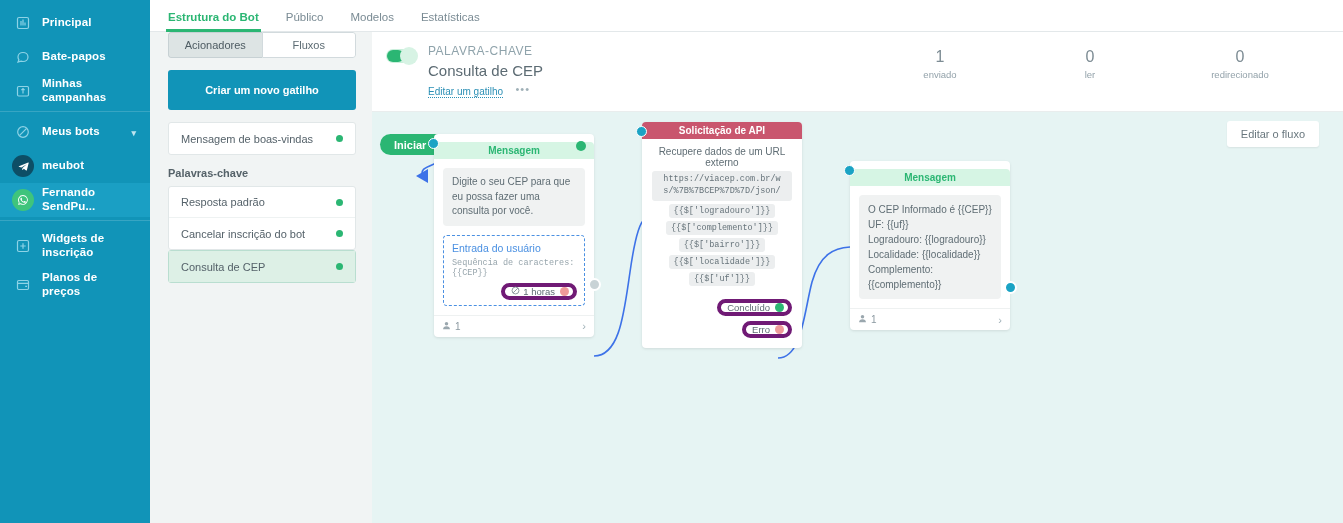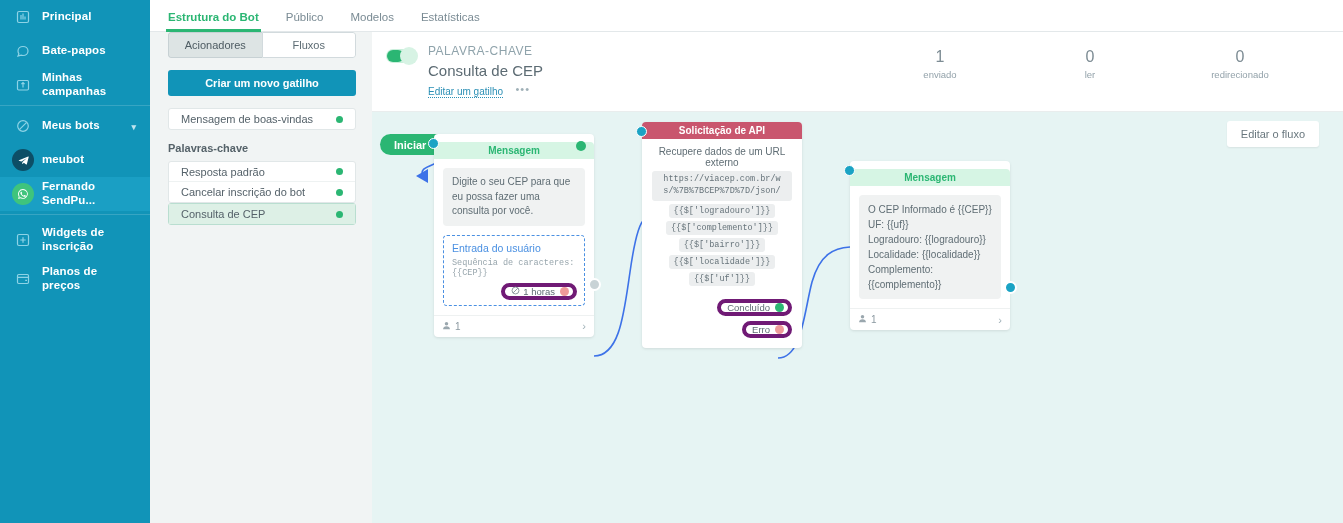--- a/index.html
+++ b/index.html
@@ -10,20 +10,21 @@
     font-family: "Liberation Sans", sans-serif;
     background: #ffffff;
   }
   .app { position: relative; width: 1343px; height: 523px; display: flex; }
 
   
   .sidebar {
     width: 150px; height: 523px;
     background: #1194b8;
     flex: 0 0 150px;
+    padding-top: 6px;
     position: relative;
   }
   .nav-item {
     display: flex; align-items: center;
     height: 34px;
     padding: 0 12px;
     color: #ffffff;
     font-size: 11.5px;
     font-weight: bold;
     letter-spacing: .1px;
@@ -95,31 +96,31 @@
   .seg-btn {
     flex: 1; display: flex; align-items: center; justify-content: center;
     font-size: 11px; color: #5c6b73; cursor: pointer;
     border: 1px solid #d2dadd; background: #fff;
   }
   .seg-btn.on { background: #dde4e4; color: #4d5b62; border-color: #c7d1d4; }
   .seg-btn:first-child { border-right: none; border-radius: 3px 0 0 3px; }
   .seg-btn:last-child { border-radius: 0 3px 3px 0; }
 
   .create-btn {
-    height: 26px; background: #1194b8; color: #fff;
+    height: 40px; background: #1194b8; color: #fff;
     display: flex; align-items: center; justify-content: center;
     font-size: 11px; font-weight: bold; border-radius: 3px;
     cursor: pointer; margin-bottom: 12px;
   }
   .lcard {
     background: #fff; border: 1px solid #e1e7e8;
     border-radius: 3px; margin-bottom: 12px;
   }
   .lrow {
-    height: 20px; display: flex; align-items: center;
+    height: 31px; display: flex; align-items: center;
     padding: 0 12px; font-size: 11px; color: #55626a;
     cursor: pointer; border-bottom: 1px solid #eef2f2;
   }
   .lrow:last-child { border-bottom: none; }
   .lrow .nm { flex: 1 1 auto; }
   .dot-g { width: 7px; height: 7px; border-radius: 50%; background: #2bb673; flex: 0 0 7px; }
   .sect-title { font-size: 11px; color: #556269; font-weight: bold; margin: 2px 0 7px 0; }
   .lcard.sel { border: 1px solid #b9ded0; }
   .lrow.sel { background: #ddf0e6; }
 

